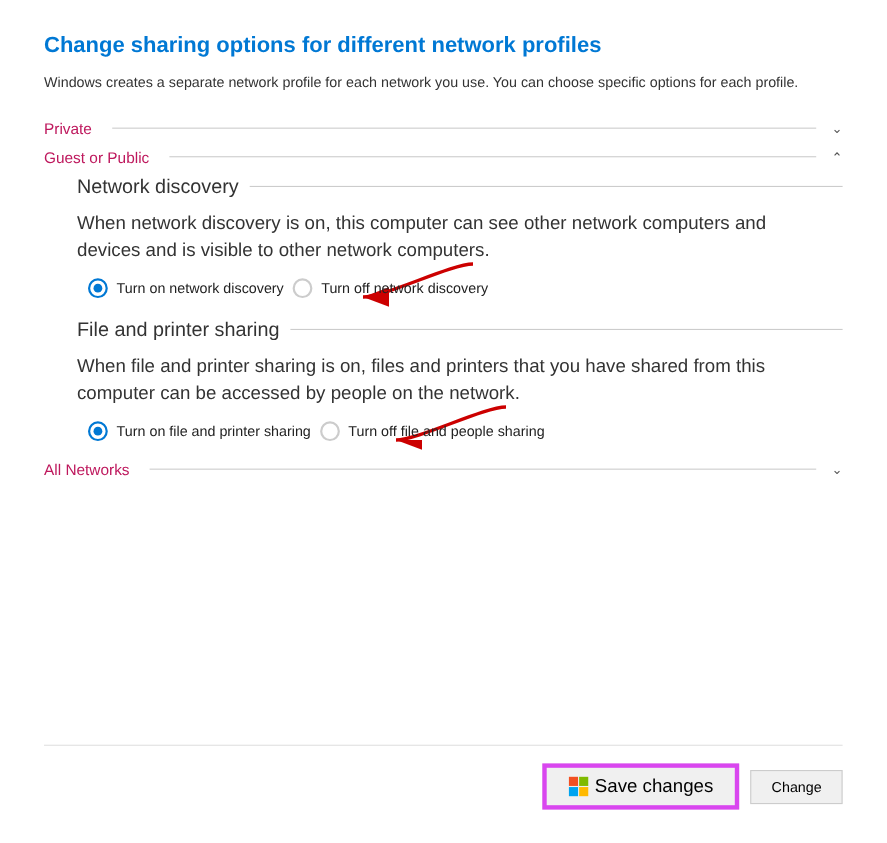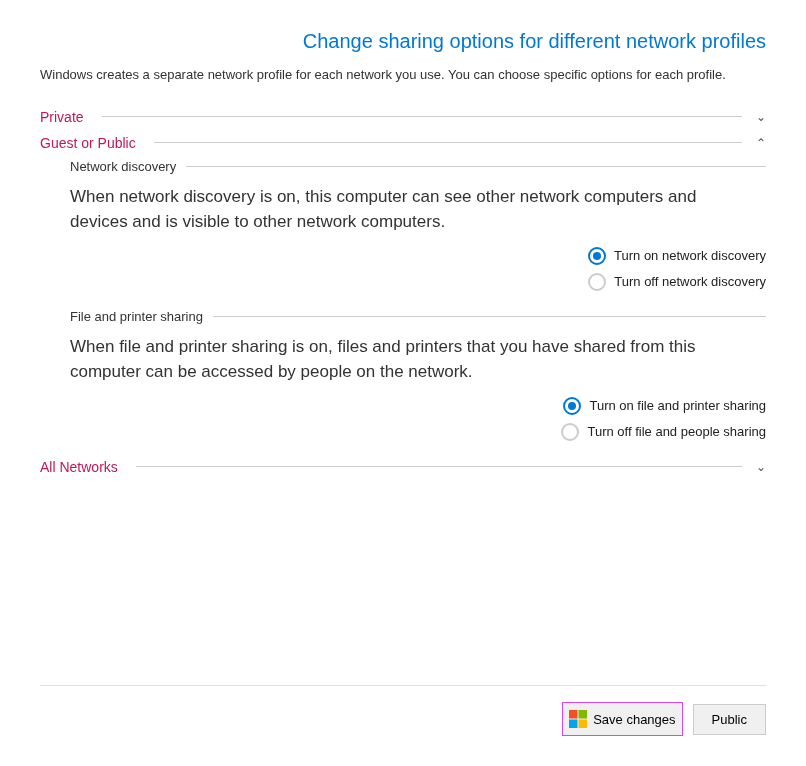--- a/index.html
+++ b/index.html
@@ -14,23 +14,22 @@
     }
     .page {
       padding: 30px 40px 20px 40px;
       height: 100%;
       display: flex;
       flex-direction: column;
     }
     .page-title {
       font-size: 20px;
       color: #0078d4;
-      font-weight: 400;
+      font-weight: 700;
       margin-bottom: 12px;
-      text-align: right;
     }
     .page-description {
       font-size: 13px;
       color: #333;
       line-height: 1.5;
       margin-bottom: 24px;
       max-width: 720px;
     }
     .section-header {
       display: flex;
@@ -59,43 +58,41 @@
       padding-left: 30px;
       padding-bottom: 18px;
     }
     .subsection-header {
       display: flex;
       align-items: center;
       margin-bottom: 10px;
       margin-top: 8px;
     }
     .subsection-label {
-      font-size: 13px;
+      font-size: 18px;
       color: #333;
       white-space: nowrap;
       margin-right: 10px;
     }
     .subsection-line {
       flex: 1;
       height: 1px;
       background: #ccc;
     }
     .subsection-description {
       font-size: 17px;
       color: #333;
       line-height: 1.5;
       margin-bottom: 12px;
       max-width: 680px;
     }
     .radio-group {
       display: flex;
-      flex-direction: column;
       gap: 8px;
       padding-left: 10px;
-      align-items: flex-end;
     }
     .radio-item {
       display: flex;
       align-items: center;
       gap: 8px;
       font-size: 13px;
       color: #222;
       position: relative;
     }
     .radio-circle {
@@ -125,23 +122,23 @@
       margin-top: auto;
       display: flex;
       justify-content: flex-end;
       align-items: center;
       gap: 10px;
       padding: 16px 0 10px 0;
       border-top: 1px solid #e0e0e0;
     }
     .btn-save {
       background: #f0f0f0;
-      border: 1px solid #d946ef;
-      padding: 7px 6px;
-      font-size: 13px;
+      border: 4px solid #d946ef;
+      padding: 7px 20px;
+      font-size: 17px;
       cursor: pointer;
       display: flex;
       align-items: center;
       gap: 6px;
       color: #000;
     }
     .btn-cancel {
       background: #f0f0f0;
       border: 1px solid #ccc;
       padding: 7px 18px;
@@ -254,17 +251,17 @@
 
       <svg class="windows-shield" viewBox="0 0 18 18" xmlns="http://www.w3.org/2000/svg">
         <rect x="0" y="0" width="8.5" height="8.5" fill="#f25022"></rect>
         <rect x="9.5" y="0" width="8.5" height="8.5" fill="#7fba00"></rect>
         <rect x="0" y="9.5" width="8.5" height="8.5" fill="#00a4ef"></rect>
         <rect x="9.5" y="9.5" width="8.5" height="8.5" fill="#ffb900"></rect>
       </svg>
       <span>Save changes</span>
     </button>
     <button class="btn-cancel">
-      <span>Public</span>
+      <span>Change</span>
     </button>
   </div>
 
 </div>
 
 </body></html>

